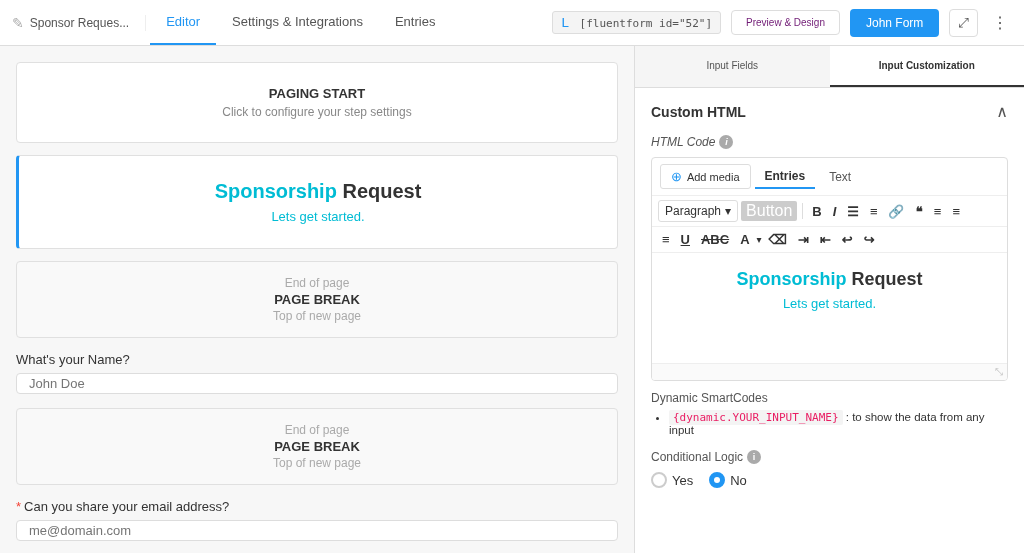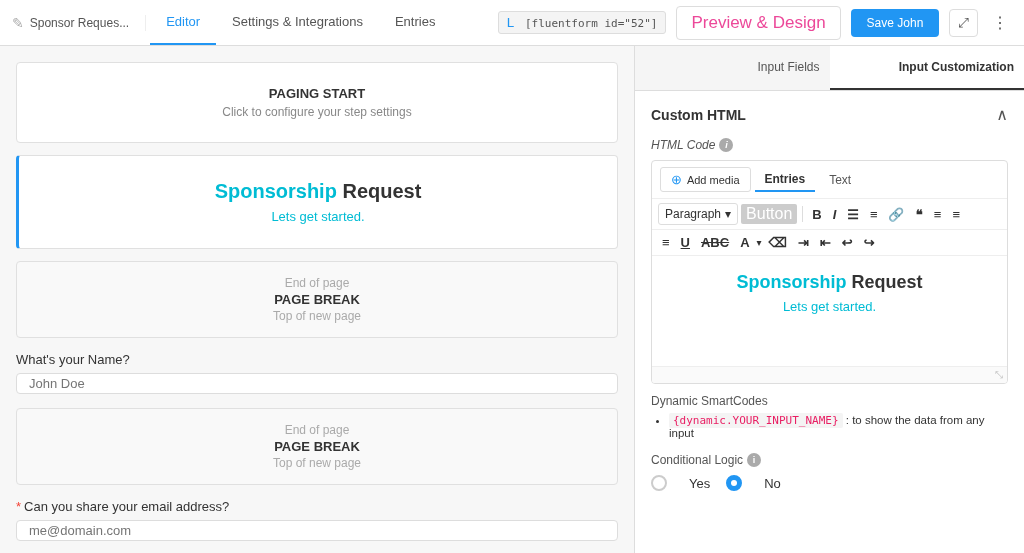--- a/index.html
+++ b/index.html
@@ -22,22 +22,22 @@
     }
     .nav-tab.active { color: #2196f3; border-bottom: 2px solid #2196f3; font-weight: 500; }
 
     .nav-right { margin-left: auto; display: flex; align-items: center; gap: 10px; }
     .nav-code-badge {
       font-size: 11px; color: #555; background: #f4f4f4; border: 1px solid #ddd;
       border-radius: 3px; padding: 3px 8px; font-family: monospace;
     }
     .nav-code-badge-icon { color: #2196f3; margin-right: 4px; font-size: 13px; }
     .btn-preview {
-      background: #fff; border: 1px solid #ddd; color: #ec4899; padding: 6px 14px;
-      border-radius: 4px; cursor: pointer; font-size: 17px;
+      background: #fff; border: 1px solid #ddd; color: #701a75; padding: 6px 14px;
+      border-radius: 4px; cursor: pointer; font-size: 10px;
     }
     .btn-save {
       background: #2196f3; color: #fff; border: none; padding: 7px 16px;
       border-radius: 4px; cursor: pointer; font-size: 12px; font-weight: 500;
     }
     .btn-expand { background: none; border: 1px solid #ddd; padding: 5px 8px; border-radius: 4px; cursor: pointer; color: #555; }
     .btn-more { background: none; border: none; cursor: pointer; color: #555; font-size: 16px; padding: 4px; }
 
     
     .main-layout { display: flex; height: calc(553px - 46px); overflow: hidden; }
@@ -81,21 +81,21 @@
       width: 100%; border: 1px solid #ddd; border-radius: 4px; padding: 2px 12px;
       font-size: 13px; color: #aaa; background: #fff;
     }
 
     
     .right-panel { width: 390px; background: #fff; border-left: 1px solid #ddd; display: flex; flex-direction: column; overflow: hidden; }
 
     
     .right-tabs { display: flex; border-bottom: 1px solid #ddd; }
     .right-tab {
-      flex: 1; text-align: right; padding: 14px 10px; font-size: 12px; color: #555;
+      flex: 1; text-align: center; padding: 14px 10px; font-size: 10px; color: #555;
       cursor: pointer; border-bottom: 2px solid transparent;
     }
     .right-tab.active { color: #333; font-weight: 600; border-bottom: 2px solid #333; background: #fff; }
     .right-tab:not(.active) { background: #f5f5f5; }
 
     
     .right-content { flex: 1; overflow-y: auto; padding: 14px 16px; }
 
     
     .section-header {
@@ -156,21 +156,21 @@
     .smartcodes-section { margin-top: 10px; }
     .smartcodes-label { font-size: 12px; color: #555; margin-bottom: 6px; }
     .smartcodes-list { list-style: disc; padding-left: 18px; }
     .smartcodes-item { font-size: 11.5px; color: #333; }
     .smartcodes-code { font-family: monospace; background: #f4f4f4; padding: 1px 4px; border-radius: 2px; color: #e91e63; font-size: 11px; }
 
     
     .conditional-section { margin-top: 14px; }
     .conditional-label { font-size: 12px; color: #555; margin-bottom: 8px; display: flex; align-items: center; gap: 4px; }
     .radio-group { display: flex; align-items: center; gap: 16px; }
-    .radio-option { display: flex; align-items: center; gap: 22px; font-size: 13px; cursor: pointer; }
+    .radio-option { display: flex; align-items: center; gap: 5px; font-size: 13px; cursor: pointer; }
     .radio-circle {
       width: 16px; height: 16px; border-radius: 50%; border: 2px solid #ccc;
       display: flex; align-items: center; justify-content: center;
     }
     .radio-circle.selected { border-color: #2196f3; background: #2196f3; }
     .radio-circle.selected::after { content: ''; width: 6px; height: 6px; background: #fff; border-radius: 50%; display: block; }
     .radio-circle.unselected { border-color: #ccc; }
   </style>
 </head>
 <body>
@@ -184,21 +184,21 @@
     <a class="nav-tab active">Editor</a>
     <a class="nav-tab">Settings &amp; Integrations</a>
     <a class="nav-tab">Entries</a>
   </div>
   <div class="nav-right">
     <span class="nav-code-badge">
       <span class="nav-code-badge-icon">L</span>
       <span>[fluentform id="52"]</span>
     </span>
     <button class="btn-preview">Preview &amp; Design</button>
-    <button class="btn-save">Save John</button>
+    <button class="btn-save">John Form</button>
     <button class="btn-expand">⤢</button>
     <button class="btn-more">⋮</button>
   </div>
 </nav>
 
 <div class="main-layout">
 
   <div class="editor-panel">
 
     <div class="paging-start">

